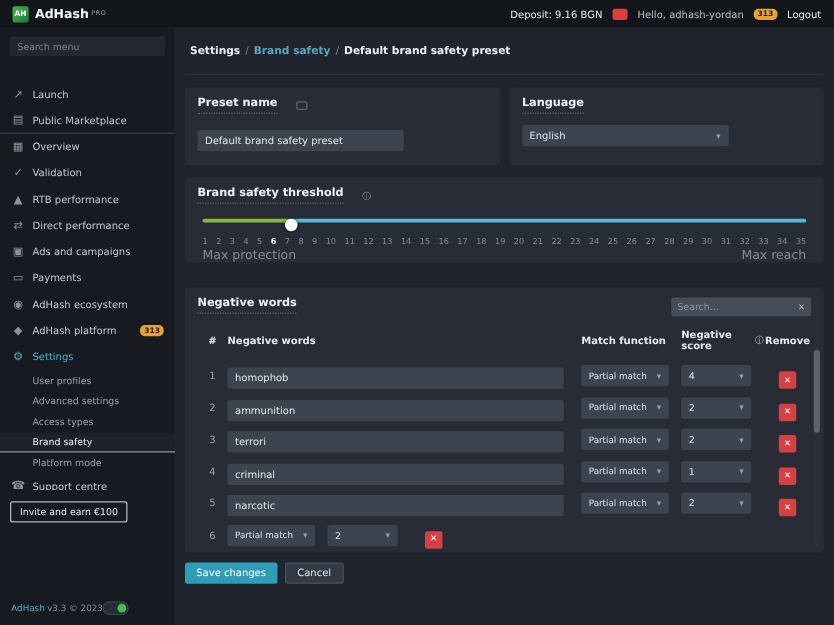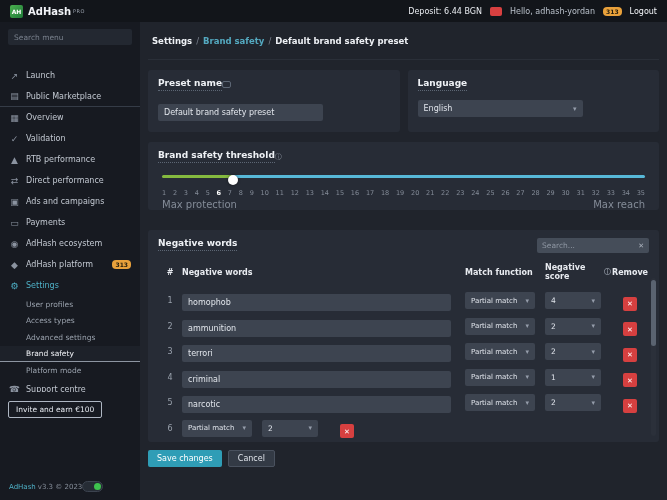--- a/index.html
+++ b/index.html
@@ -60,21 +60,21 @@
   
   .main { position:absolute; top:22px; left:140px; right:0; bottom:0; background:#20242c; padding:0 8px; overflow:hidden; }
   .breadcrumb { height:38px; display:flex; align-items:center; gap:4px; font-size:8.5px; border-bottom:1px solid #2a2f38; padding:0 4px; }
   .bc { color:#eef1f5; font-weight:bold; }
   .bc-sep { color:#79818d; }
   .bc-link { color:#54a9c0; cursor:pointer; font-weight:bold; }
   .bc-cur { color:#eef1f5; font-weight:bold; }
   .panel { background:#272c36; border-radius:3px; padding:8px 10px; }
   .row1 { display:flex; gap:8px; margin-top:10px; }
   .panel-sm { flex:1; height:62px; }
-  .ptitle-row { display:flex; align-items:center; gap:0; margin-bottom:9px; }
+  .ptitle-row { display:flex; align-items:center; gap:15px; margin-bottom:9px; }
   .ptitle { font-size:9px; font-weight:bold; color:#eef1f5; padding-bottom:2px; border-bottom:1px dotted #5c6674; }
   .hintbox { width:9px; height:7px; border:1px solid #5c6674; border-radius:2px; display:inline-block; }
   .info { color:#8a919c; font-size:7px; }
   .tin { background:#3d4450; border:none; outline:none; border-radius:2px; height:17px; color:#e2e6ec; font-size:8px; padding:0 6px; font-family:inherit; }
   .preset-input { width:165px; }
   .select { display:flex; align-items:center; justify-content:space-between; background:#3d4450; border-radius:2px; height:17px; padding:0 6px; color:#dfe3ea; font-size:8px; cursor:pointer; }
   .select .arr { color:#959daa; font-size:7px; margin-left:4px; }
   .lang-select { width:165px; }
   
   .panel-threshold { margin-top:10px; height:68px; }
@@ -112,21 +112,21 @@
   .btn-cancel { background:#333a45; color:#dfe3ea; font-size:8px; padding:3px 9px; border:1px solid #49515e; border-radius:2px; cursor:pointer; font-family:inherit;text-align:right; }
 </style>
 </head>
 <body>
 
 <div class="header">
   <span class="logo-box">AH</span>
   <span class="logo-text">AdHash</span>
   <span class="logo-pro">PRO</span>
   <div class="h-right">
-    <span class="h-deposit">Deposit: 6.44 BGN</span>
+    <span class="h-deposit">Deposit: 9.16 BGN</span>
     <span class="h-redbadge"></span>
     <span class="h-greet">Hello, adhash-yordan</span>
     <span class="badge">313</span>
     <span class="h-logout">Logout</span>
   </div>
 </div>
 
 <aside class="sidebar">
   <div class="searchwrap">
     <input placeholder="Search menu" style="">
@@ -174,24 +174,24 @@
         <span class="badge">313</span>
       </div>
       <div class="mi accent">
         <span class="ic">⚙</span>
         <span>Settings</span>
       </div>
       <div class="sub">
         <span>User profiles</span>
       </div>
       <div class="sub">
+        <span>Advanced settings</span>
+      </div>
+      <div class="sub">
         <span>Access types</span>
-      </div>
-      <div class="sub">
-        <span>Advanced settings</span>
       </div>
       <div class="sub active">
         <span>Brand safety</span>
       </div>
       <div class="sub">
         <span>Platform mode</span>
       </div>
       <div class="mi">
         <span class="ic">☎</span>
         <span>Support centre</span>

